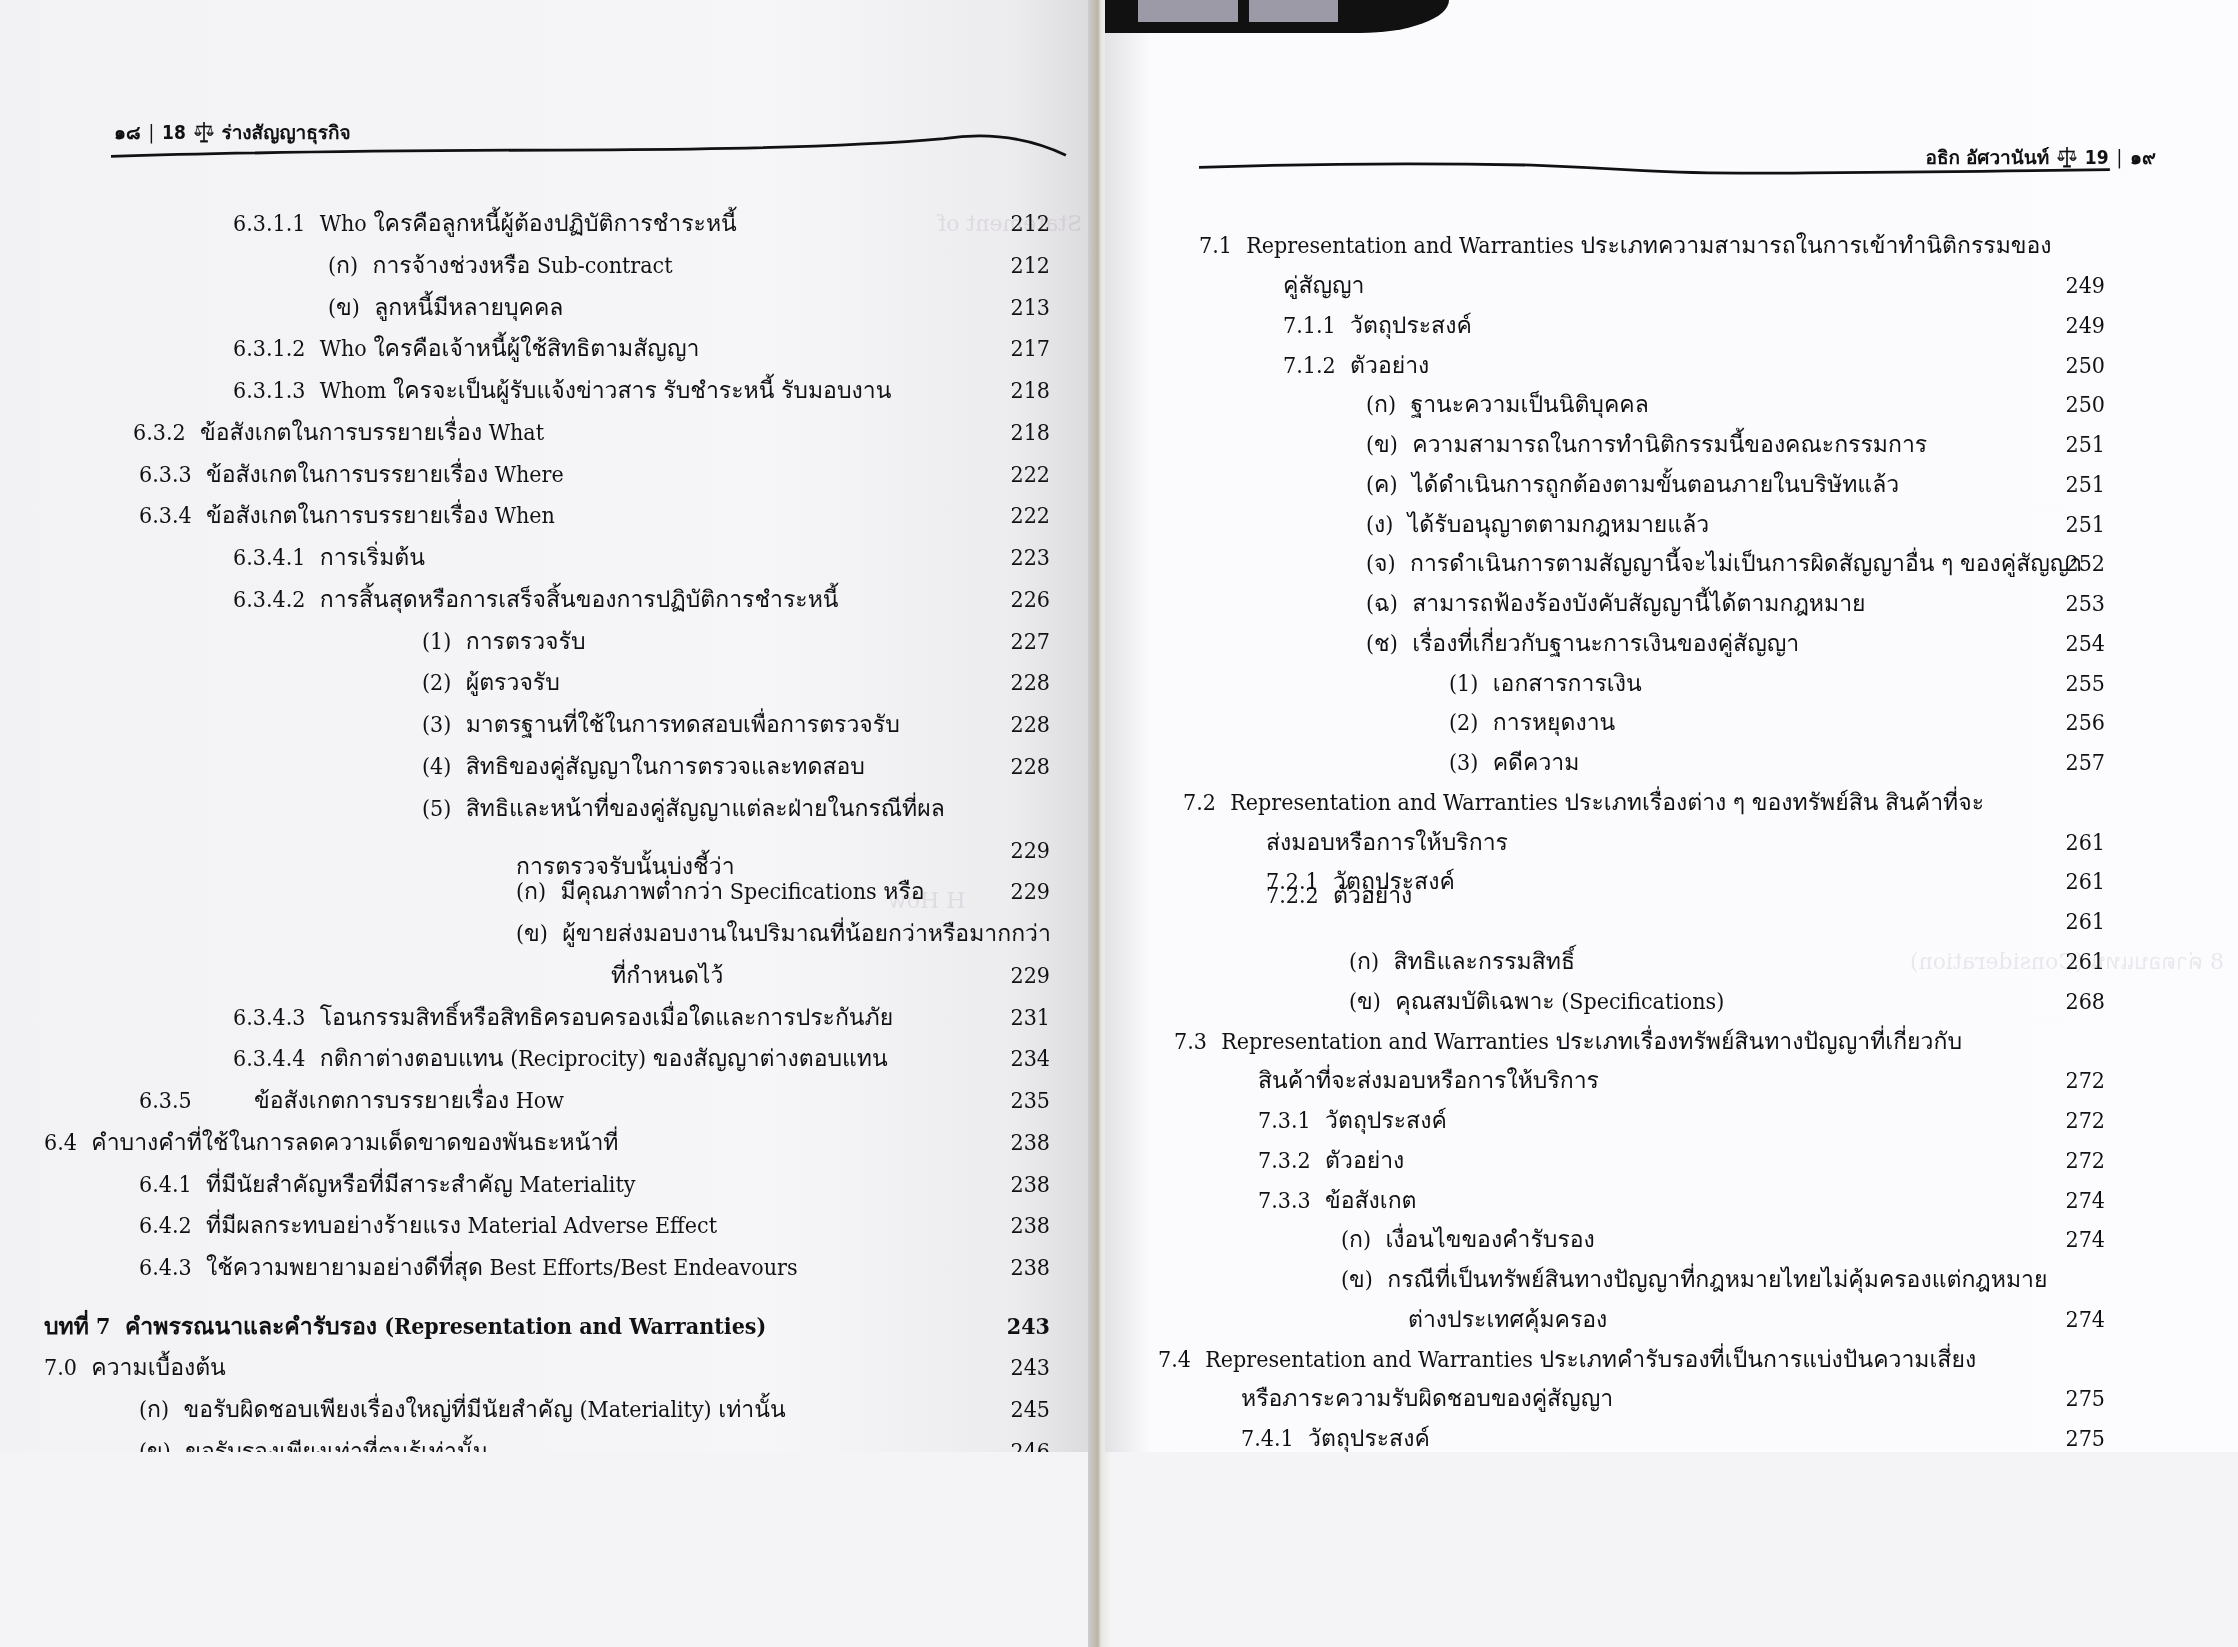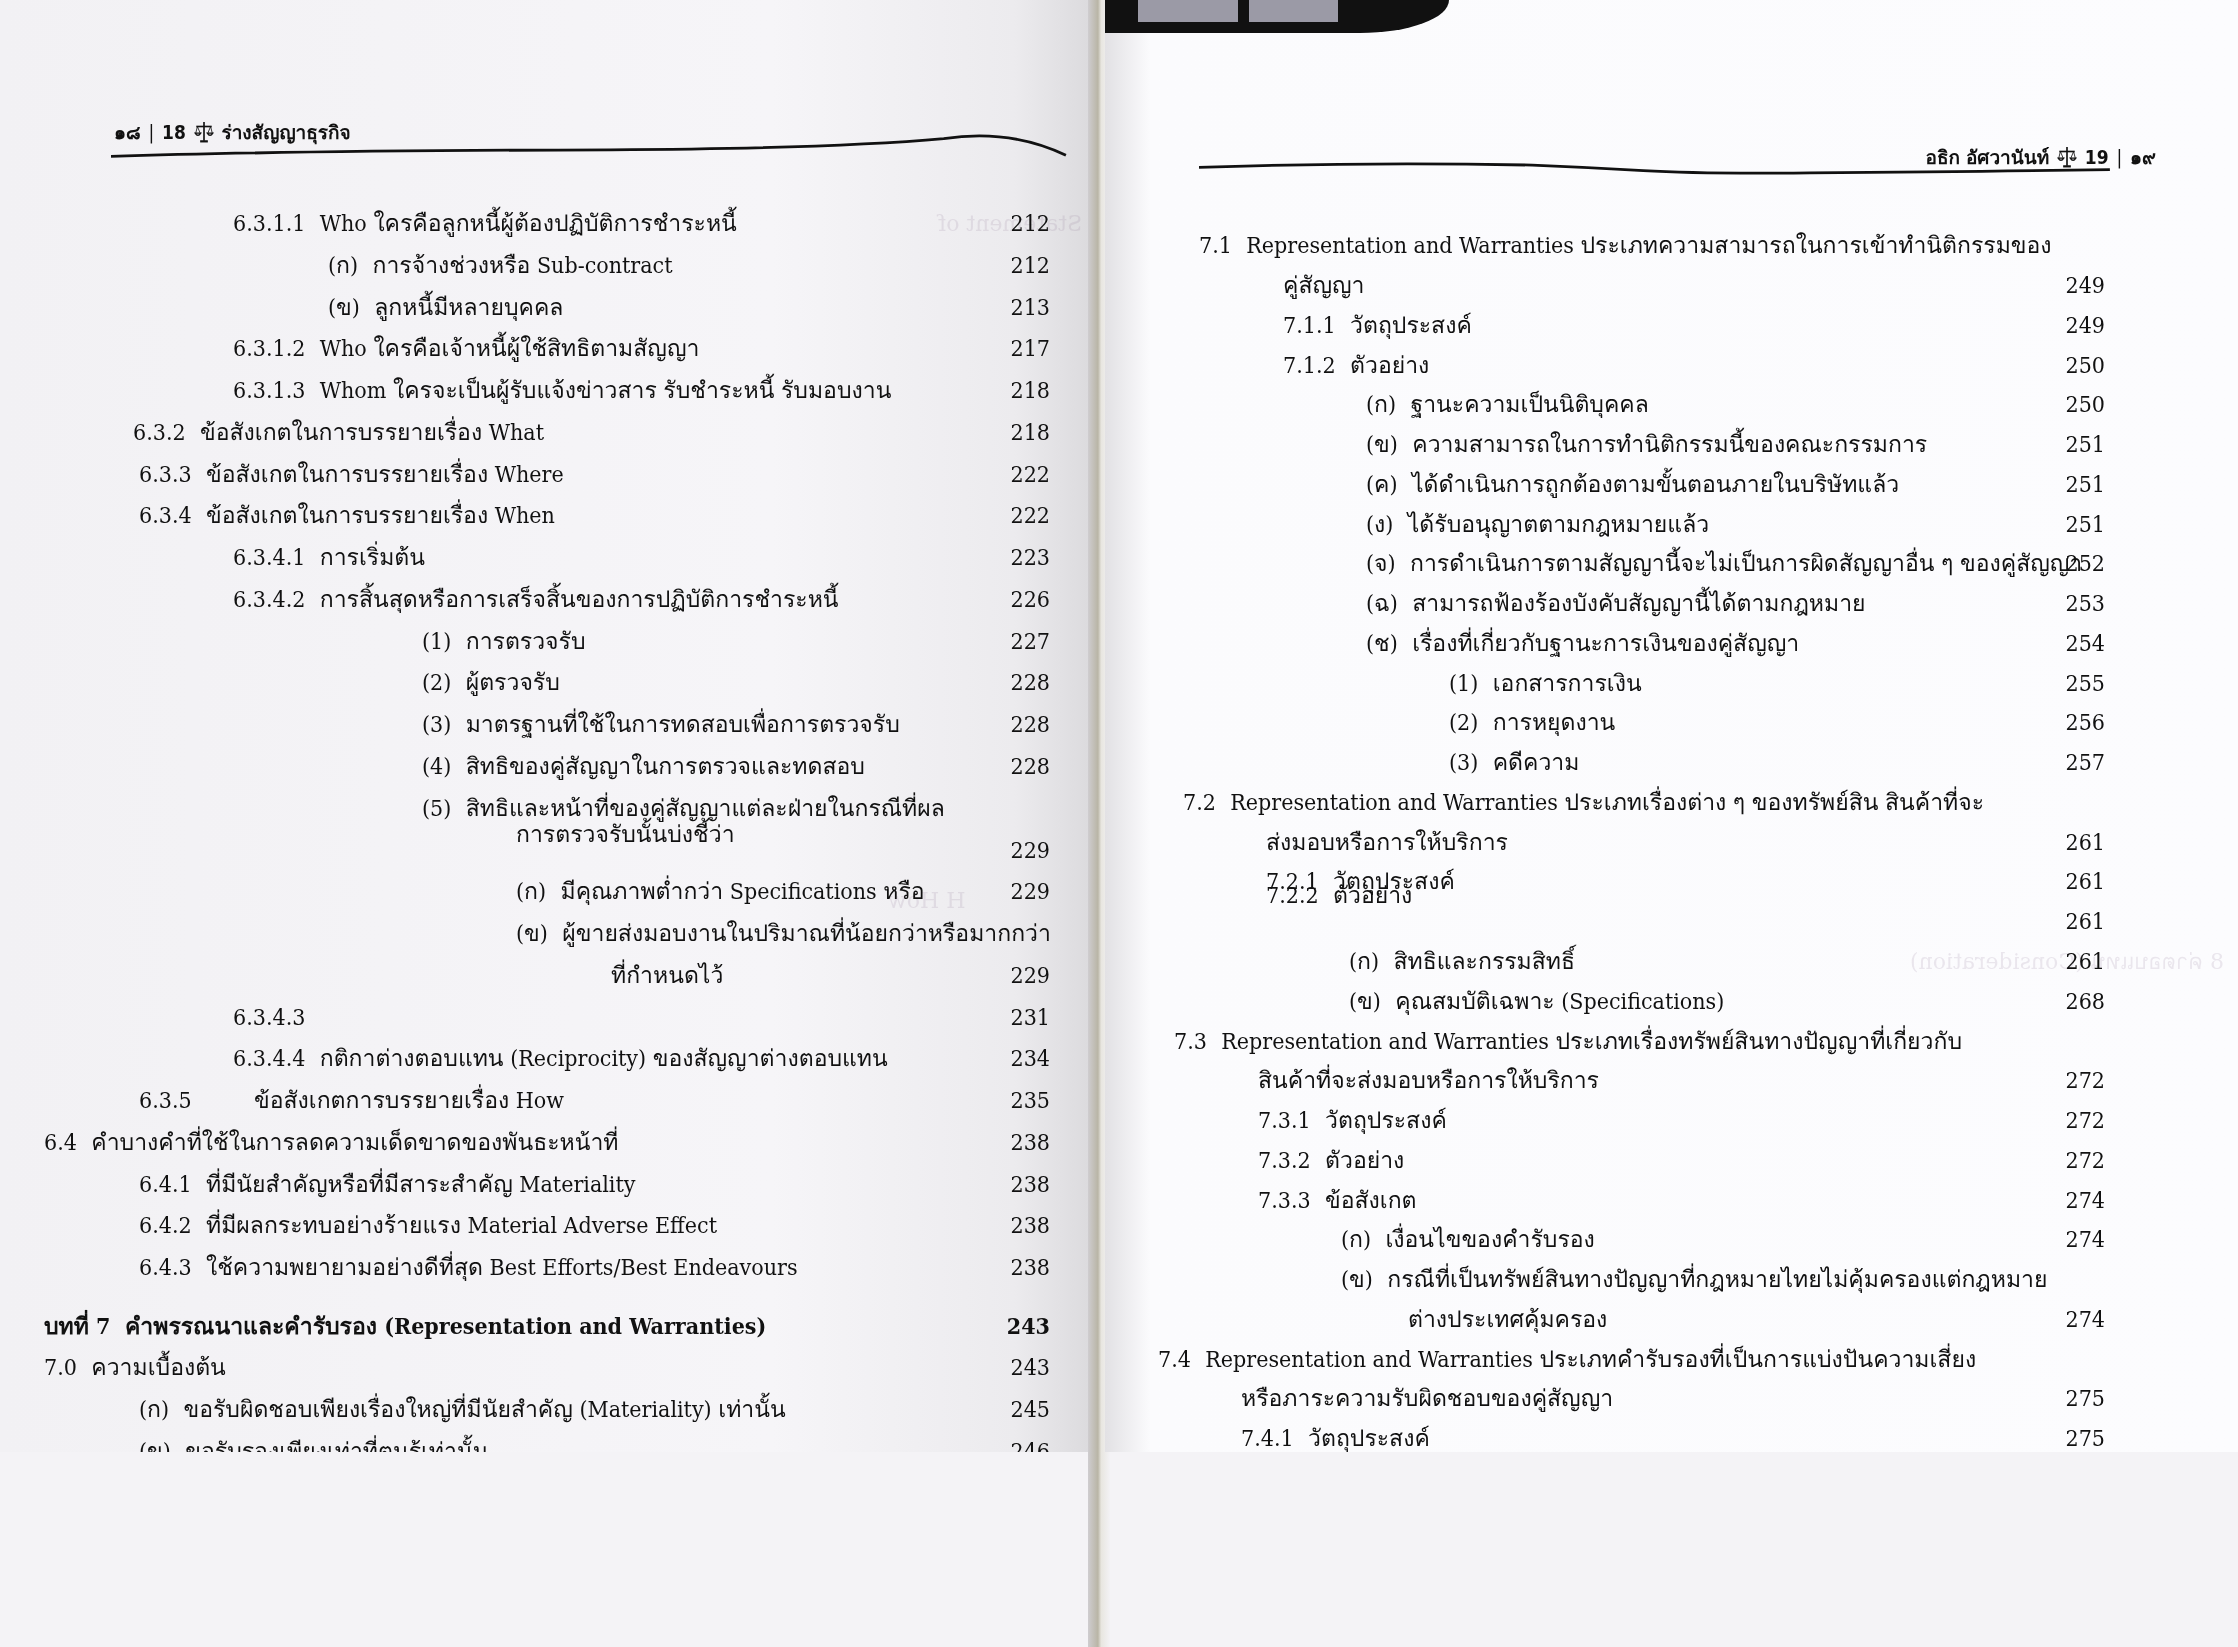--- a/index.html
+++ b/index.html
@@ -152,39 +152,40 @@
       <div class="pg" style="top: 709px; left: 983px;">228</div>
       <div class="toc-row" style="top: 751px; left: 422px;">
         <span class="num">(4)</span>
         <span>สิทธิของคู่สัญญาในการตรวจและทดสอบ</span>
       </div>
       <div class="pg" style="top: 751px; left: 983px;">228</div>
       <div class="toc-row" style="top: 793px; left: 422px;">
         <span class="num">(5)</span>
         <span>สิทธิและหน้าที่ของคู่สัญญาแต่ละฝ่ายในกรณีที่ผล</span>
       </div>
-      <div class="toc-row" style="top: 819px; left: 516px;">
+      <div class="toc-row" style="top: 851px; left: 516px;">
         <span>การตรวจรับนั้นบ่งชี้ว่า</span>
       </div>
       <div class="pg" style="top: 835px; left: 983px;">229</div>
       <div class="toc-row" style="top: 876px; left: 516px;">
         <span class="num">(ก)</span>
         <span>มีคุณภาพต่ำกว่า  Specifications  หรือ</span>
       </div>
       <div class="pg" style="top: 876px; left: 983px;">229</div>
       <div class="toc-row" style="top: 918px; left: 516px;">
         <span class="num">(ข)</span>
         <span>ผู้ขายส่งมอบงานในปริมาณที่น้อยกว่าหรือมากกว่า</span>
       </div>
       <div class="toc-row" style="top: 960px; left: 611px;">
         <span>ที่กำหนดไว้</span>
       </div>
       <div class="pg" style="top: 960px; left: 983px;">229</div>
       <div class="toc-row" style="top: 1002px; left: 233px;">
         <span class="num">6.3.4.3</span>
+        <span>โอนกรรมสิทธิ์หรือสิทธิครอบครองเมื่อใดและการประกันภัย</span>
       </div>
       <div class="pg" style="top: 1002px; left: 983px;">231</div>
       <div class="toc-row" style="top: 1043px; left: 233px;">
         <span class="num">6.3.4.4</span>
         <span>กติกาต่างตอบแทน (Reciprocity) ของสัญญาต่างตอบแทน</span>
       </div>
       <div class="pg" style="top: 1043px; left: 983px;">234</div>
       <div class="toc-row" style="top: 1085px; left: 139px; gap: 48px;">
         <span class="num">6.3.5</span>
         <span>ข้อสังเกตการบรรยายเรื่อง  How</span>

